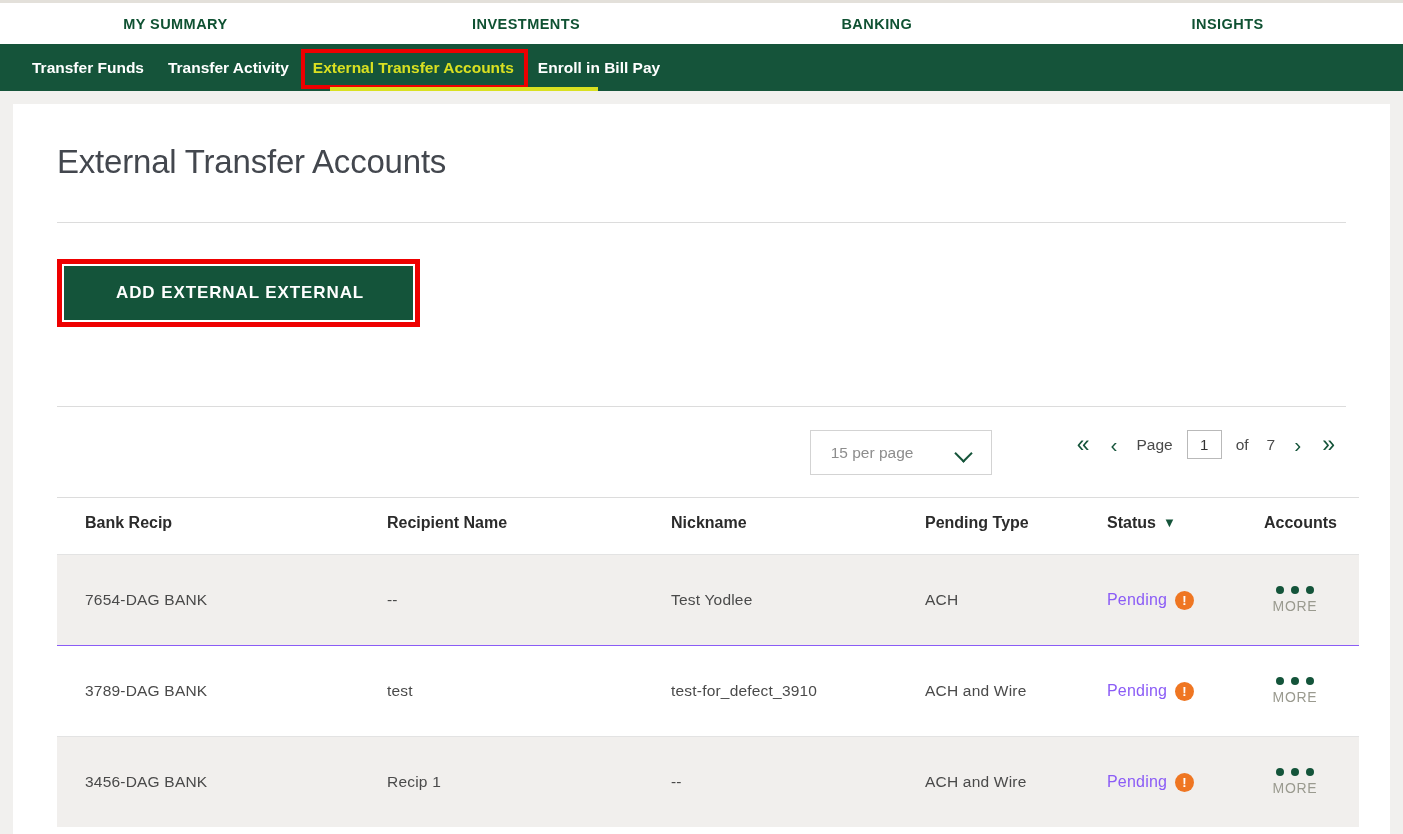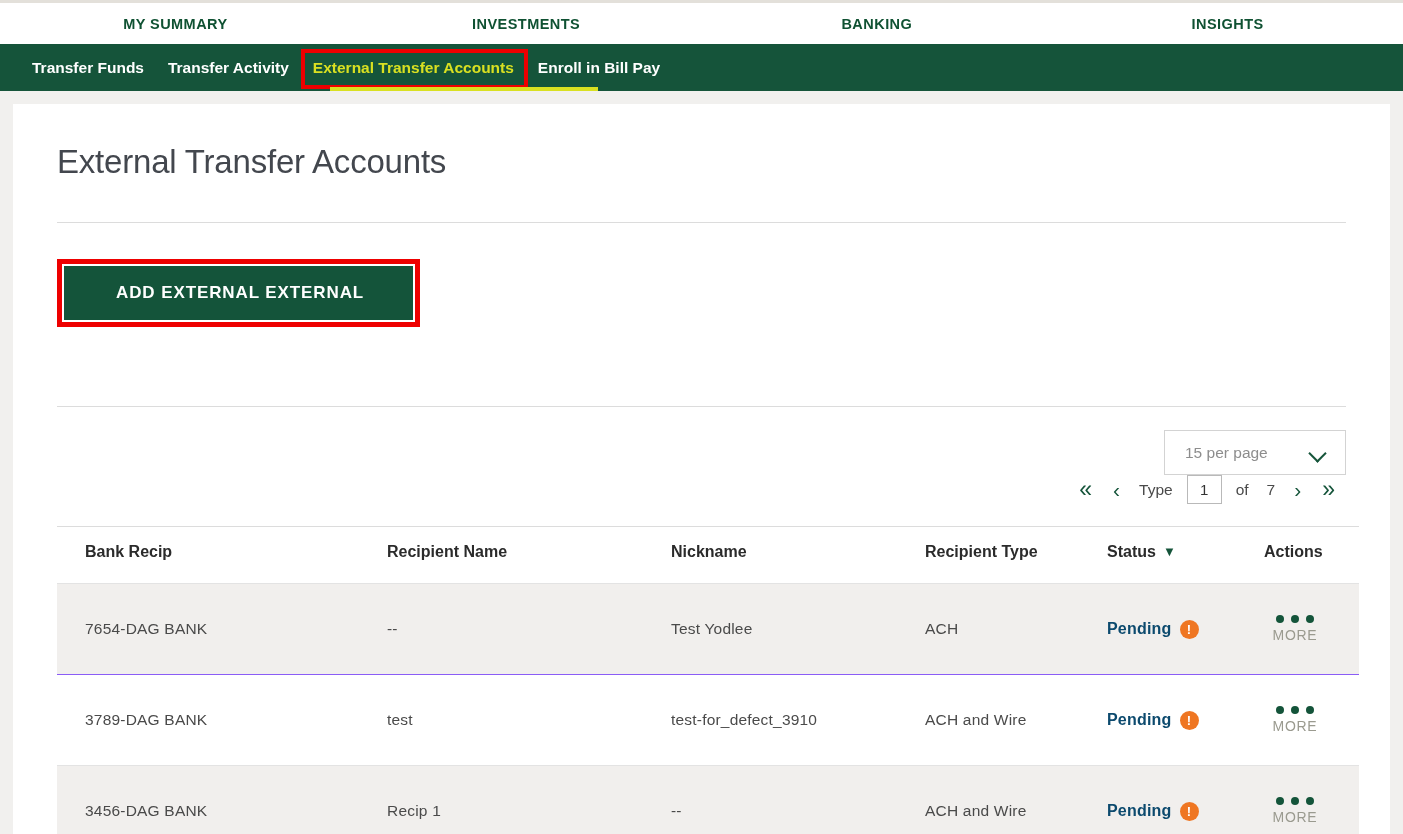--- a/index.html
+++ b/index.html
@@ -138,25 +138,24 @@
     border: none;
     padding: 17px 49px 17px 52px;
     cursor: pointer;
     font-family: "Liberation Sans", sans-serif;
     white-space: nowrap;
   }
 
   
   .pagination-bar {
     display: flex;
-    align-items: flex-end;
+    align-items: flex-start;
     justify-content: flex-end;
-    gap: 0;
+    gap: 12px;
     padding: 23px 0 22px 0;
-    flex-direction: column;
   }
   .perpage-select {
     display: flex;
     align-items: center;
     justify-content: space-between;
     width: 182px;
     height: 45px;
     border: 1px solid #d3d3d3;
     background: #fff;
     padding: 0 18px 0 20px;
@@ -260,23 +259,22 @@
 
   th.col-bank { padding-left: 28px !important; }
 
   
   .status-cell {
     display: flex;
     align-items: center;
     gap: 8px;
   }
   .status-text {
-    color: #0c4a6e;
+    color: #8b5cf6;
     font-size: 16px;
-    font-weight: bold;
   }
   .alert-icon {
     width: 19px;
     height: 19px;
     border-radius: 50%;
     background: #ef7622;
     color: #ffffff;
     font-size: 13px;
     font-weight: bold;
     display: flex;
@@ -348,38 +346,38 @@
 
     <div class="pagination-bar">
       <div class="perpage-select">
         <span class="perpage-label">15 per page</span>
         <span class="chev-down"></span>
       </div>
 
       <div class="pager">
         <span class="pager-arrow">«</span>
         <span class="pager-arrow single">‹</span>
-        <span class="pager-text">Type</span>
+        <span class="pager-text">Page</span>
         <input class="pager-input" type="text" value="1" style="">
         <span class="pager-text">of</span>
         <span class="pager-text">7</span>
         <span class="pager-arrow single">›</span>
         <span class="pager-arrow">»</span>
       </div>
     </div>
 
     <table class="tbl">
       <thead>
         <tr>
             <th class="col-bank"><span>Bank Recip</span></th>
             <th class="col-recip"><span>Recipient Name</span></th>
             <th class="col-nick"><span>Nickname</span></th>
-            <th class="col-type"><span>Recipient Type</span></th>
+            <th class="col-type"><span>Pending Type</span></th>
             <th class="col-status"><span>Status</span><span class="sort-caret">▼</span></th>
-            <th class="col-actions"><span>Actions</span></th>
+            <th class="col-actions"><span>Accounts</span></th>
           </tr>
       </thead>
       <tbody>
           <tr class="shaded">
             <td class="col-bank">7654-DAG BANK</td>
             <td class="col-recip">--</td>
             <td class="col-nick">Test Yodlee</td>
             <td class="col-type">ACH</td>
             <td class="col-status">
               <span class="status-cell">

